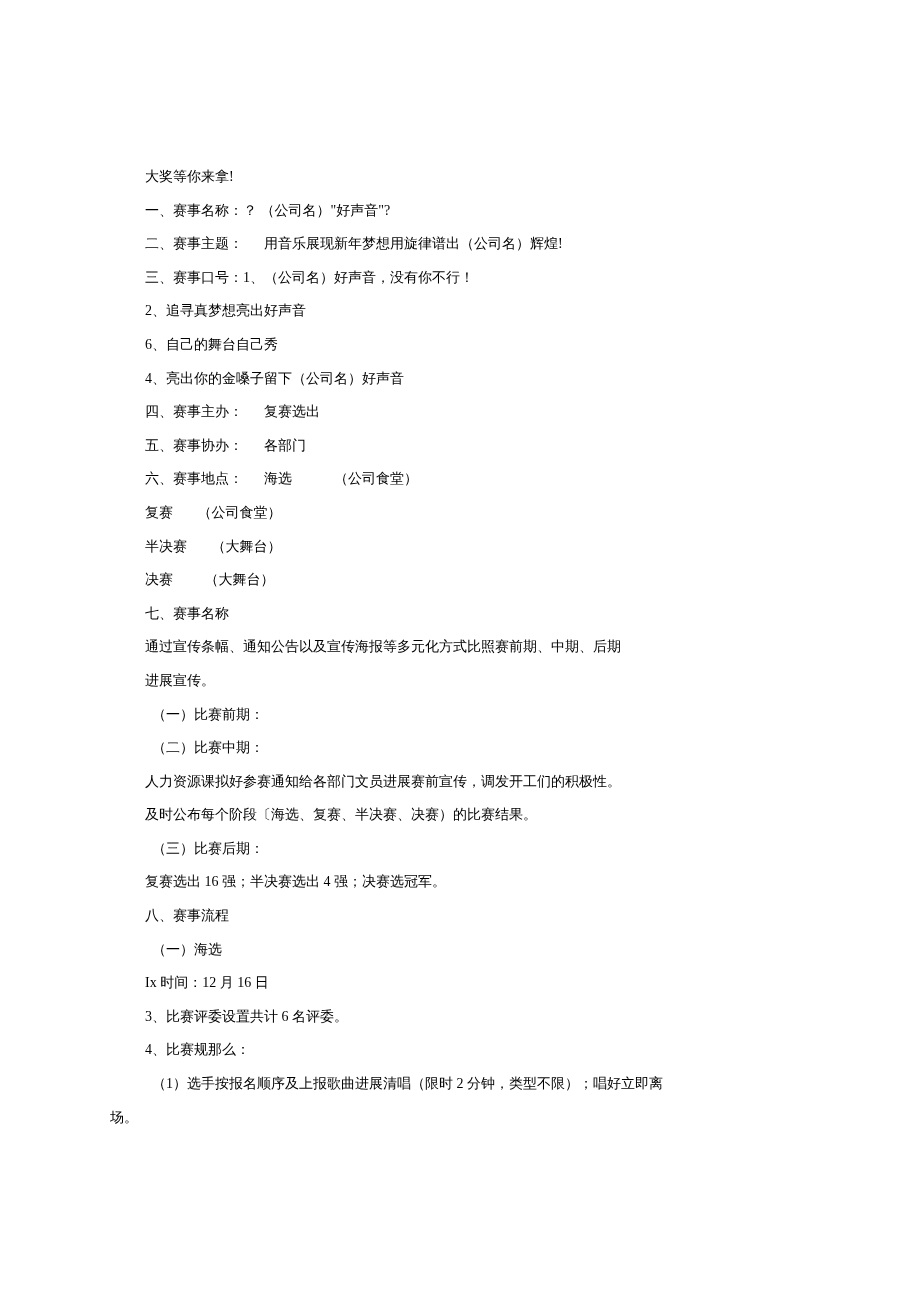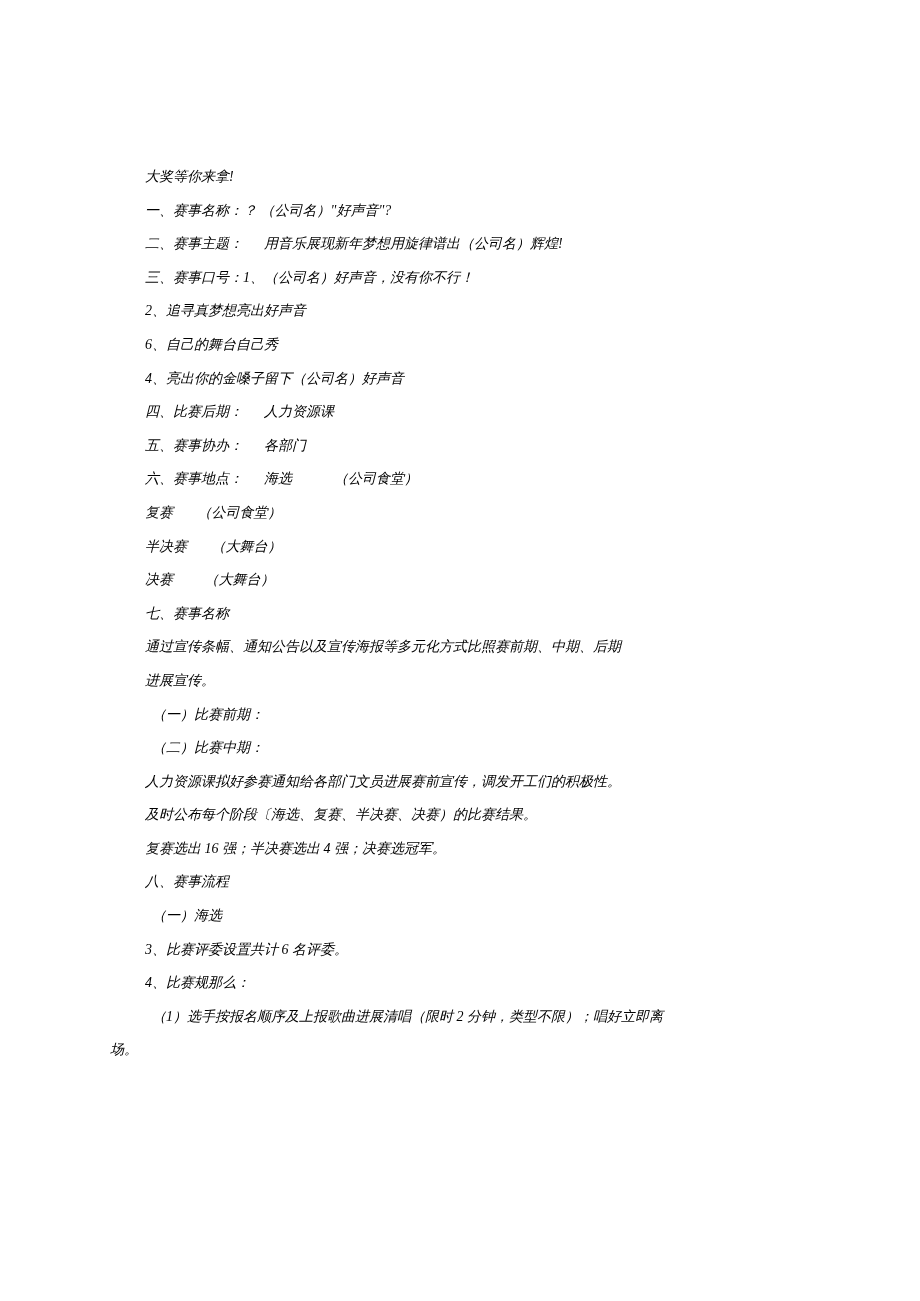--- a/index.html
+++ b/index.html
@@ -7,21 +7,20 @@
       padding: 0;
       font-family: "SimSun", "宋体", serif;
       font-size: 14px;
       line-height: 2.4;
       color: #000;
       background: #fff;
       width: 920px;
     }
     .page {
       padding: 160px 110px 100px 110px;
-      font-style: italic;
     }
     .line {
       margin: 0;
       white-space: pre-wrap;
     }
     .indent-1 {
       text-indent: 2.5em;
     }
     .no-indent {
       text-indent: 0;
@@ -32,34 +31,36 @@
 
 <div class="page">
   <div id="body-container">
       <p class="line indent-1">大奖等你来拿!</p>
       <p class="line indent-1">一、赛事名称：？ （公司名）"好声音"?</p>
       <p class="line indent-1">二、赛事主题：      用音乐展现新年梦想用旋律谱出（公司名）辉煌!</p>
       <p class="line indent-1">三、赛事口号：1、（公司名）好声音，没有你不行！</p>
       <p class="line indent-1">2、追寻真梦想亮出好声音</p>
       <p class="line indent-1">6、自己的舞台自己秀</p>
       <p class="line indent-1">4、亮出你的金嗓子留下（公司名）好声音</p>
-      <p class="line indent-1">四、比赛后期：      人力资源课</p>
+      <p class="line indent-1">四、赛事主办：      复赛选出</p>
       <p class="line indent-1">五、赛事协办：      各部门</p>
       <p class="line indent-1">六、赛事地点：      海选            （公司食堂）</p>
       <p class="line indent-1">复赛       （公司食堂）</p>
       <p class="line indent-1">半决赛       （大舞台）</p>
       <p class="line indent-1">决赛         （大舞台）</p>
       <p class="line indent-1">七、赛事名称</p>
       <p class="line indent-1">通过宣传条幅、通知公告以及宣传海报等多元化方式比照赛前期、中期、后期</p>
       <p class="line indent-1">进展宣传。</p>
       <p class="line indent-1">  （一）比赛前期：</p>
       <p class="line indent-1">  （二）比赛中期：</p>
       <p class="line indent-1">人力资源课拟好参赛通知给各部门文员进展赛前宣传，调发开工们的积极性。</p>
       <p class="line indent-1">及时公布每个阶段〔海选、复赛、半决赛、决赛）的比赛结果。</p>
+      <p class="line indent-1">  （三）比赛后期：</p>
       <p class="line indent-1">复赛选出 16 强；半决赛选出 4 强；决赛选冠军。</p>
       <p class="line indent-1">八、赛事流程</p>
       <p class="line indent-1">  （一）海选</p>
+      <p class="line indent-1">Ix 时间：12 月 16 日</p>
       <p class="line indent-1">3、比赛评委设置共计 6 名评委。</p>
       <p class="line indent-1">4、比赛规那么：</p>
       <p class="line indent-1">  （1）选手按报名顺序及上报歌曲进展清唱（限时 2 分钟，类型不限）；唱好立即离</p>
       <p class="line no-indent">场。</p>
     </div>
 </div>
 
 </body></html>

